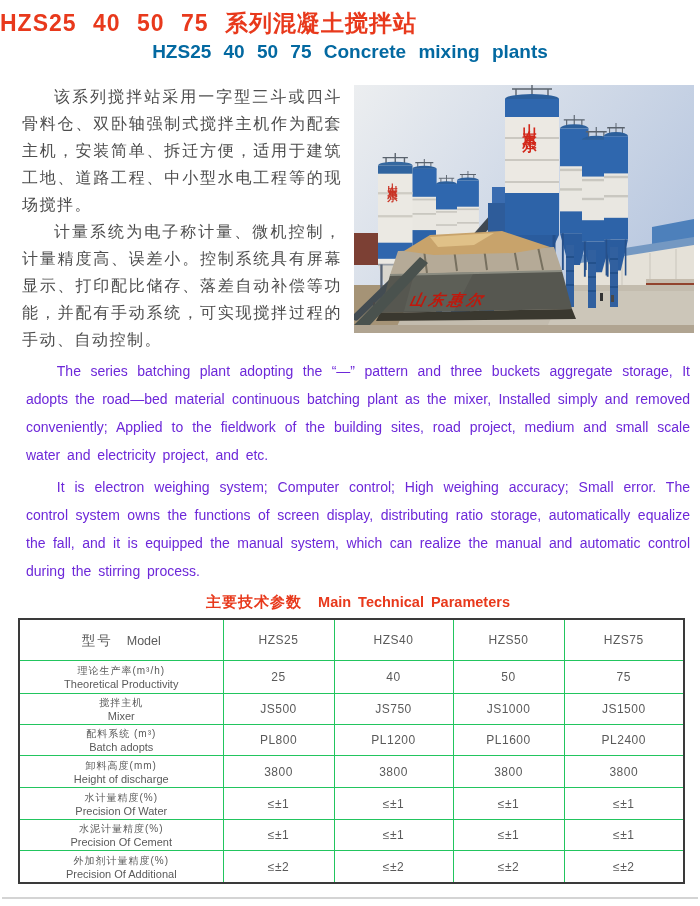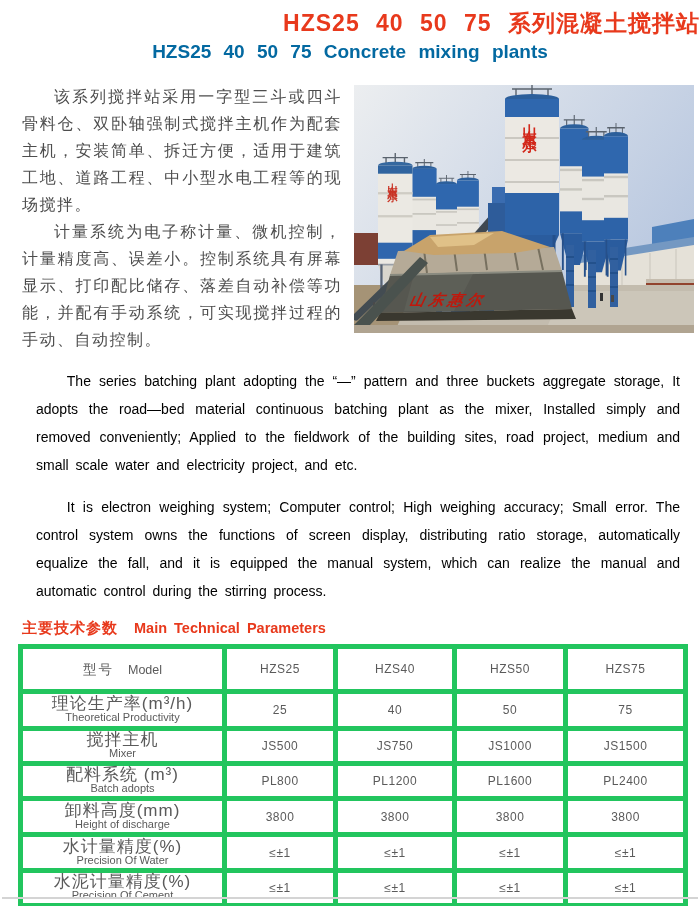--- a/index.html
+++ b/index.html
@@ -1,57 +1,57 @@
 <!DOCTYPE html>
 <html><head>
 <meta charset="utf-8">
 <style>
   html,body { margin:0; padding:0; background:#ffffff; }
   body { font-family:"Liberation Sans", sans-serif; }
   .page { position:relative; width:700px; height:906px; background:#fff; overflow:hidden; }
 
   
-  .title-zh { margin:8px 0 2px 0; text-align:right; color:#e8391c; font-size:23px;
+  .title-zh { margin:8px 0 2px 0; text-align:left; color:#e8391c; font-size:23px;
               font-weight:bold; word-spacing:9px; letter-spacing:1px; }
   .title-en { margin:0 0 0 0; text-align:center; color:#0369a1; font-size:19px;
               font-weight:bold; word-spacing:7px; }
 
   
   .content { padding:20px 6px 0 22px; }
 
   .photo { position:relative; float:right; width:340px; height:248px;
            margin:2px 0 18px 12px; overflow:hidden; background:#dfe3ea; }
   .photo svg { position:absolute; left:0; top:0; }
   .wm-vert { position:absolute; writing-mode:vertical-rl; text-orientation:upright;
              color:#d2271a; font-weight:bold; }
   .wm-big   { left:167px; top:28px; font-size:14px; letter-spacing:5px; }
   .wm-small { left:31px;  top:90px; font-size:10px; letter-spacing:3px; color:#c93425; }
   .wm-hopper{ position:absolute; left:56px; top:206px; font-size:15px; font-weight:bold;
               font-style:italic; color:#c1170b; letter-spacing:4px; transform:skewX(-12deg); }
 
   p.zh { margin:0; font-size:16px; line-height:27px; color:#4d4d4d; text-align:justify;
          text-indent:2em; letter-spacing:1.5px; }
-  p.en { margin:14px; font-size:14px; line-height:28px; color:#000000; text-align:justify;
+  p.en { margin:4px; font-size:14px; line-height:28px; color:#6d28d9; text-align:justify;
          text-indent:2.2em; word-spacing:3px; }
 
-  .section-heading { margin:8px 0 6px 0; }
+  .section-heading { margin:8px 0 6px 0;text-align:center; }
   .sh-zh { color:#e8391c; font-weight:bold; font-size:15px; letter-spacing:1px; }
   .sh-en { color:#e8391c; font-weight:bold; font-size:14.5px; margin-left:16px; word-spacing:3px; }
 
   
   table.params { border-collapse:collapse; width:665px; margin-left:-4px;
                  table-layout:fixed; }
-  table.params td { border:5px solid #22c55e; text-align:center; vertical-align:middle;
+  table.params td { border:1px solid #22c55e; text-align:center; vertical-align:middle;
                     color:#5a5a5a; padding:1px 1px; }
   table.params { border:2px solid #3a3a3a; }
   .r0 td { height:38px; }
   .r1 td { height:30px; } .r2 td { height:28px; } .r3 td { height:28px; }
   .r4 td { height:29px; } .r5 td { height:29px; } .r6 td { height:29px;margin-top:16px; }
   .r7 td { height:27px; } .r8 td { height:29px; }
-  .cell-zh { display:block; font-size:17px; letter-spacing:1px; line-height:15px; }
+  .cell-zh { display:block; font-size:10px; letter-spacing:1px; line-height:15px; }
   .cell-en { display:block; font-size:11px; line-height:13px; }
   .hdr-zh { font-size:13.5px; letter-spacing:2px; }
   .hdr-en { font-size:12.5px; margin-left:14px; }
   .val { font-size:12px; letter-spacing:0.5px; }
 
   .bottom-rule { position:absolute; left:2px; right:2px; top:897px; height:2px;
                  background:#d4d4d4; }
 </style>
 </head>
 <body>

